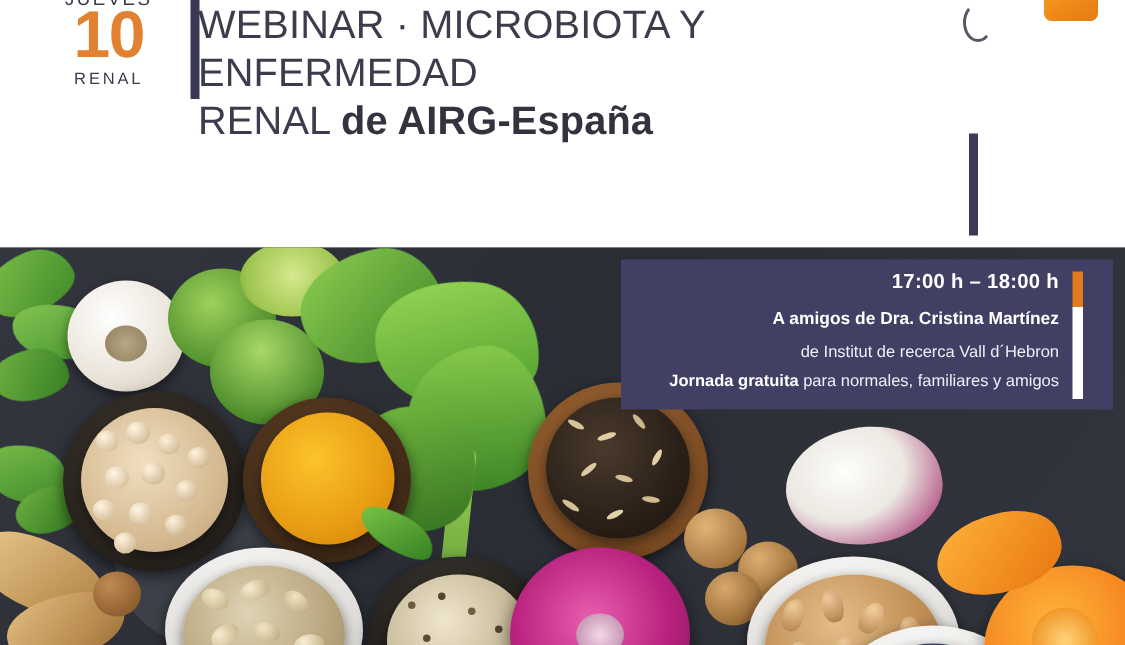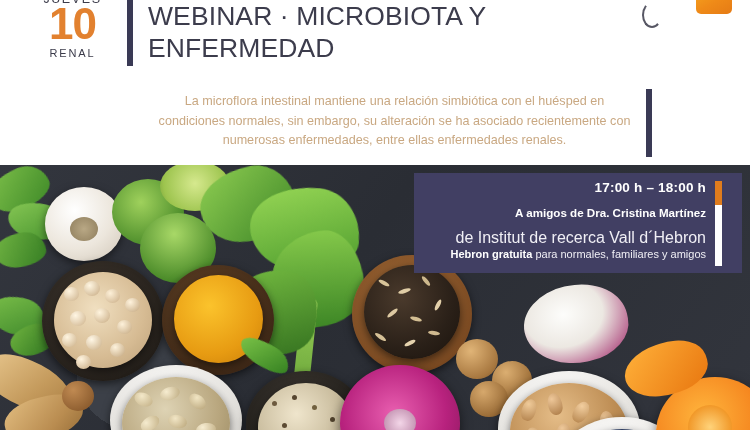--- a/index.html
+++ b/index.html
@@ -70,21 +70,21 @@
     position: absolute;
     left: 646px; top: 89px;
     width: 6px;
     height: 68px;
     background: #3a3a55;
   }
 
   
   .title {
     position: absolute;
-    left: 148px; top: 0px;
+    left: 132px; top: 0px;
     width: 530px;
     font-size: 26.5px;
     line-height: 32px;
     color: #3c3c4c;
     font-weight: 400;
     letter-spacing: 0.1px;
   }
   .title .bold { font-weight: 700; color: #33333f; }
 
   
@@ -173,21 +173,21 @@
   .info-speaker {
     position: absolute;
     right: 36px; top: 33px;
     font-size: 11.6px;
     font-weight: 700;
     color: #ffffff;
   }
   .info-org {
     position: absolute;
     right: 36px; top: 56px;
-    font-size: 16px;
+    font-size: 11px;
     font-weight: 400;
     color: #f0eff5;
   }
   .info-free {
     position: absolute;
     right: 36px; top: 75px;
     font-size: 11px;
     color: #f0eff5;
     font-weight: 400;
     white-space: nowrap;
@@ -213,26 +213,26 @@
     <div class="date-block">
       <div class="date-dow">JUEVES</div>
       <div class="date-day">10</div>
       <div class="date-month">RENAL</div>
     </div>
 
     <div class="divider-left"></div>
 
     <div class="title">
       <div>WEBINAR · MICROBIOTA Y ENFERMEDAD</div>
+      <div><span>RENAL </span><span class="bold">de AIRG-España</span></div>
     </div>
 
     <div class="logo-arc"></div>
     <div class="logo-fragment"></div>
 
-    <div class="desc">La microflora intestinal mantiene una relación simbiótica con el huésped en condiciones normales, sin embargo, su alteración se ha asociado recientemente con numerosas enfermedades, entre ellas enfermedades renales.</div>
 
     <div class="divider-right"></div>
   </div>
 
   <div class="photo">
     <div class="slate"></div>
 
     <div class="leaf" style="left:-12px;top:4px;width:62px;height:40px;background:linear-gradient(140deg,#7ec04a,#3f8a28);transform:rotate(-22deg);"></div>
     <div class="leaf" style="left:8px;top:38px;width:58px;height:36px;background:linear-gradient(140deg,#88c855,#44912c);transform:rotate(12deg);"></div>
     <div class="leaf" style="left:-6px;top:68px;width:52px;height:34px;background:linear-gradient(120deg,#72b543,#357d23);transform:rotate(-8deg);"></div>
@@ -331,18 +331,18 @@
     <div class="f" style="left:656px;top:212px;width:118px;height:112px;background:radial-gradient(circle at 40% 35%,#ffb53d,#f4821c 58%,#d5620c 100%);box-shadow:0 4px 12px rgba(0,0,0,.5);"></div>
     <div class="f" style="left:688px;top:240px;width:44px;height:44px;background:radial-gradient(circle,#ffd37a,#f09423 75%);"></div>
     <div class="f" style="left:624px;top:178px;width:84px;height:52px;border-radius:50% 50% 45% 55%;background:linear-gradient(140deg,#ffb13a,#e8760f);transform:rotate(-18deg);"></div>
 
     <div class="leaf" style="left:238px;top:178px;width:54px;height:24px;background:linear-gradient(120deg,#7cc448,#337f20);transform:rotate(32deg);"></div>
 
     <div class="info-panel" style="left:414px;top:8px;text-align:center;">
       <div class="info-time">17:00 h – 18:00 h</div>
       <div class="info-speaker">A amigos de Dra. Cristina Martínez</div>
       <div class="info-org">de Institut de recerca Vall d´Hebron</div>
-      <div class="info-free"><span class="b">Hebron gratuita</span><span> para normales, familiares y amigos</span></div>
+      <div class="info-free"><span class="b">Jornada gratuita</span><span> para normales, familiares y amigos</span></div>
       <div class="accent-bar"></div>
     </div>
 
   </div>
 </div>
 
 </body></html>

